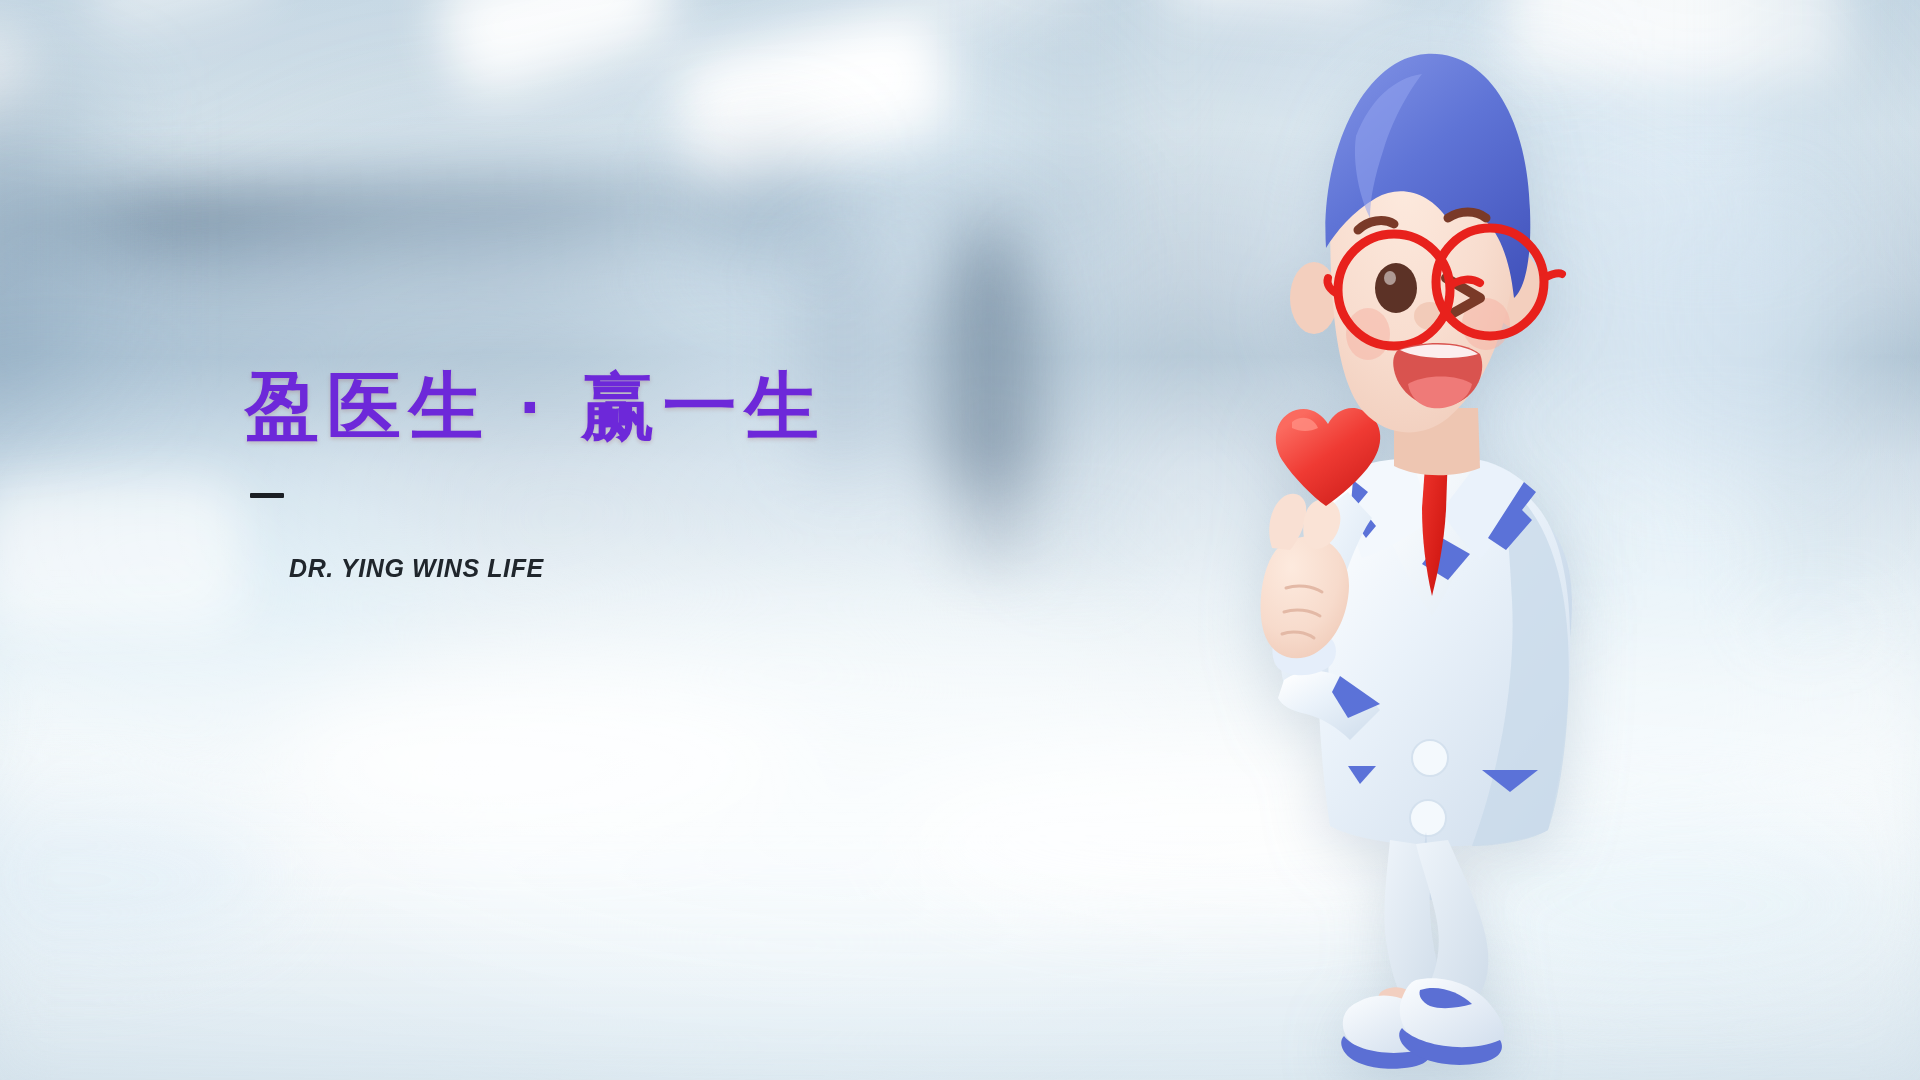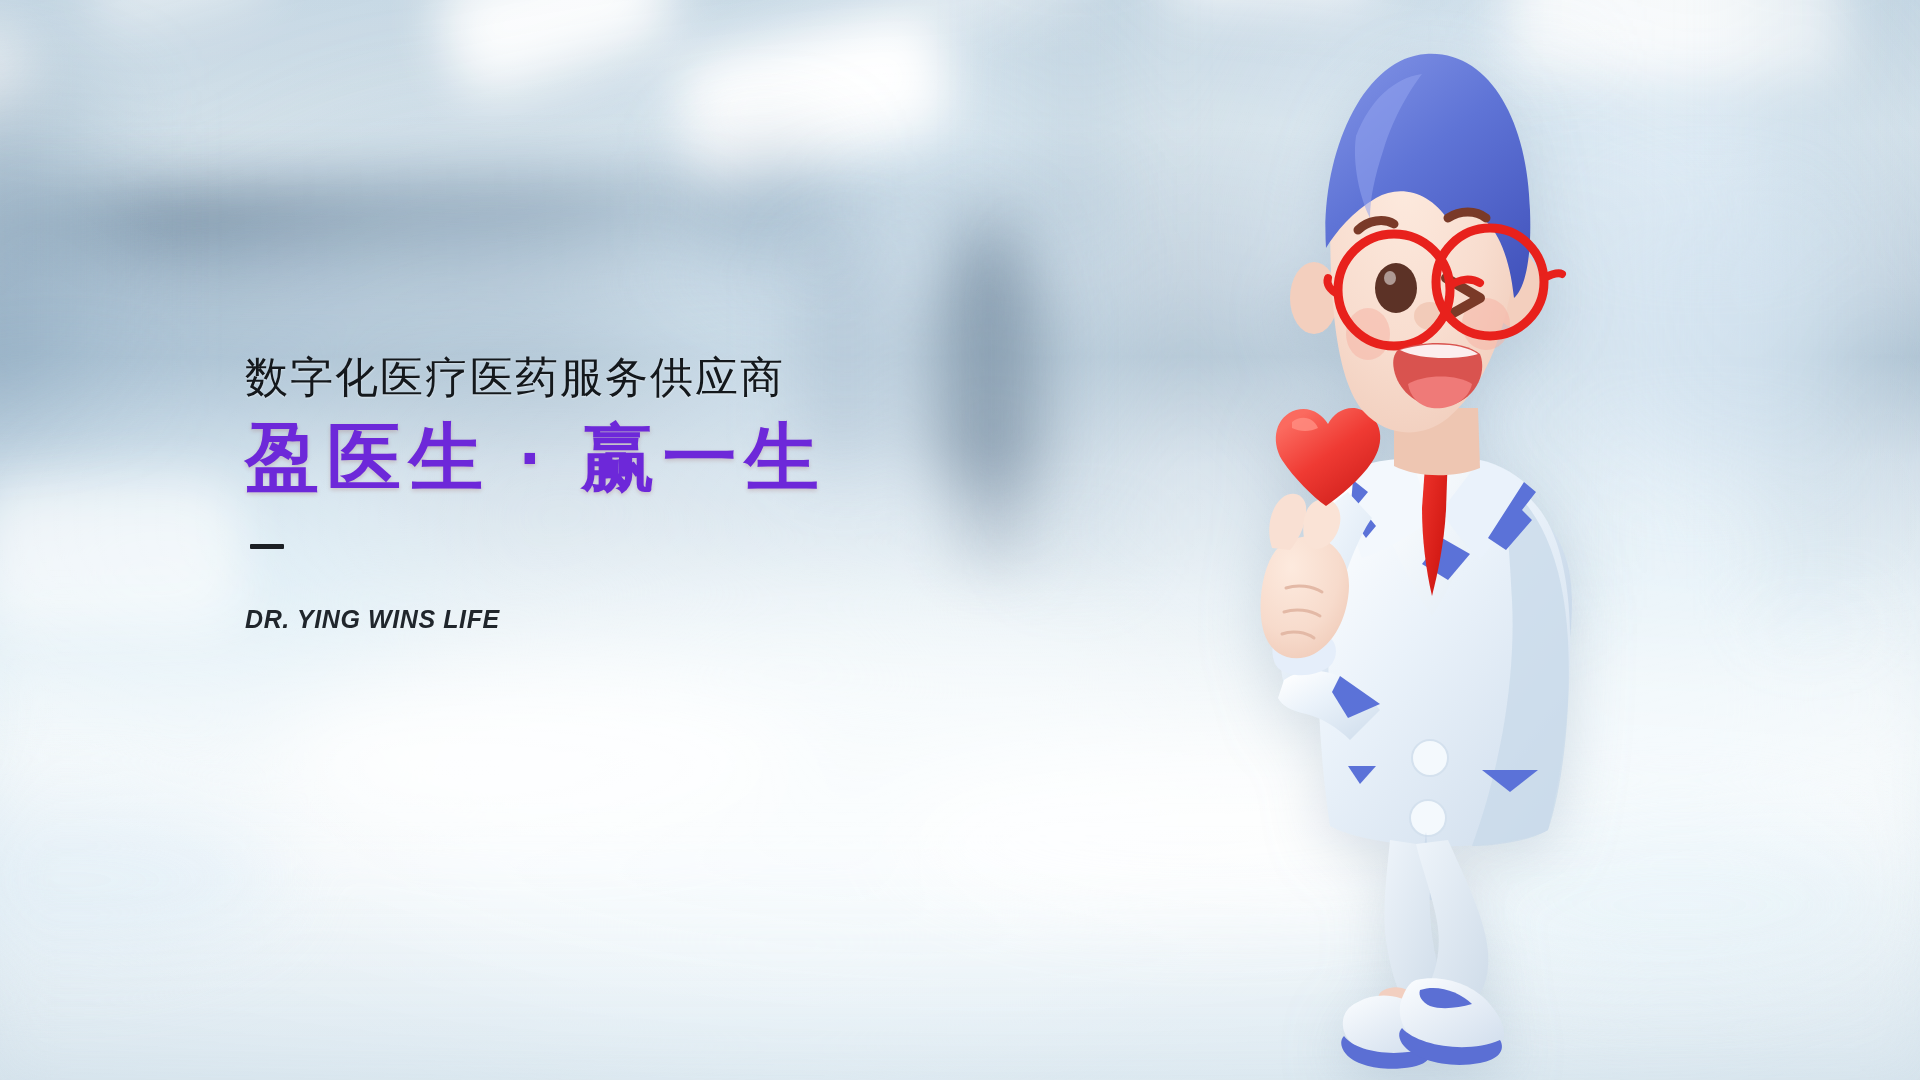--- a/index.html
+++ b/index.html
@@ -59,21 +59,21 @@
   .rule{
     margin-top:44px; margin-left:5px;
     width:34px; height:5px; background:#1b1f24; border-radius:1px;
   }
   .sub{
     margin-top:52px;
     font-style:italic; font-weight:600;
     font-size:25px; line-height:1.48; letter-spacing:.6px;
     color:#20262c;
   }
-  .sub .line{ display:block; white-space:nowrap; }
+  .sub .line{ display:block; white-space:nowrap;margin-left:44px; }
 
   
   #mascot{ position:absolute; left:1180px; top:40px; width:480px; height:1020px; }
   #mascot svg{ display:block; width:100%; height:100%; overflow:visible; }
   .drop{ filter:drop-shadow(0 18px 30px rgba(110,140,165,.28)); }
 </style>
 </head>
 <body>
 
 <div id="stage">
@@ -130,21 +130,20 @@
   <div class="blur-layer" style="filter:blur(40px);">
     <div class="bl" style="left:360px;top:760px;width:520px;height:150px;background:rgba(255,255,255,.75);border-radius:50%;"></div>
     <div class="bl" style="left:980px;top:830px;width:620px;height:170px;background:rgba(255,255,255,.68);border-radius:50%;"></div>
     <div class="bl" style="left:-60px;top:880px;width:420px;height:160px;background:rgba(226,240,248,.70);border-radius:50%;"></div>
     <div class="bl" style="left:1540px;top:900px;width:440px;height:170px;background:rgba(232,244,250,.70);border-radius:50%;"></div>
   </div>
 
   <div class="vignette"></div>
 
   <div class="copy">
-    <div class="kicker">数字化医疗医药服务供应商</div>
     <div class="headline">盈医生 · 赢一生</div>
     <div class="rule"></div>
     <div class="sub">
       <span class="line">DR. YING WINS LIFE</span>
     </div>
   </div>
 
   <div id="mascot">
     <svg viewBox="0 0 480 1020" xmlns="http://www.w3.org/2000/svg" class="drop">
       <defs>

